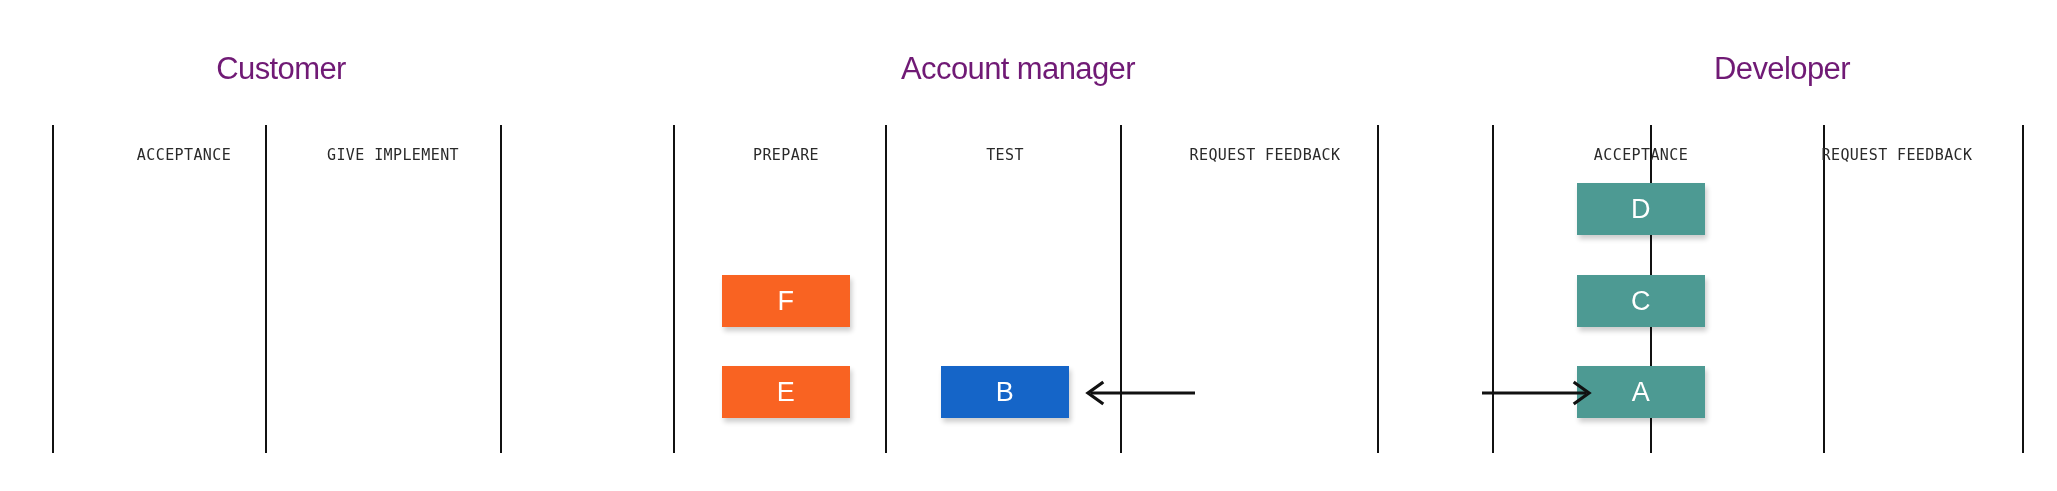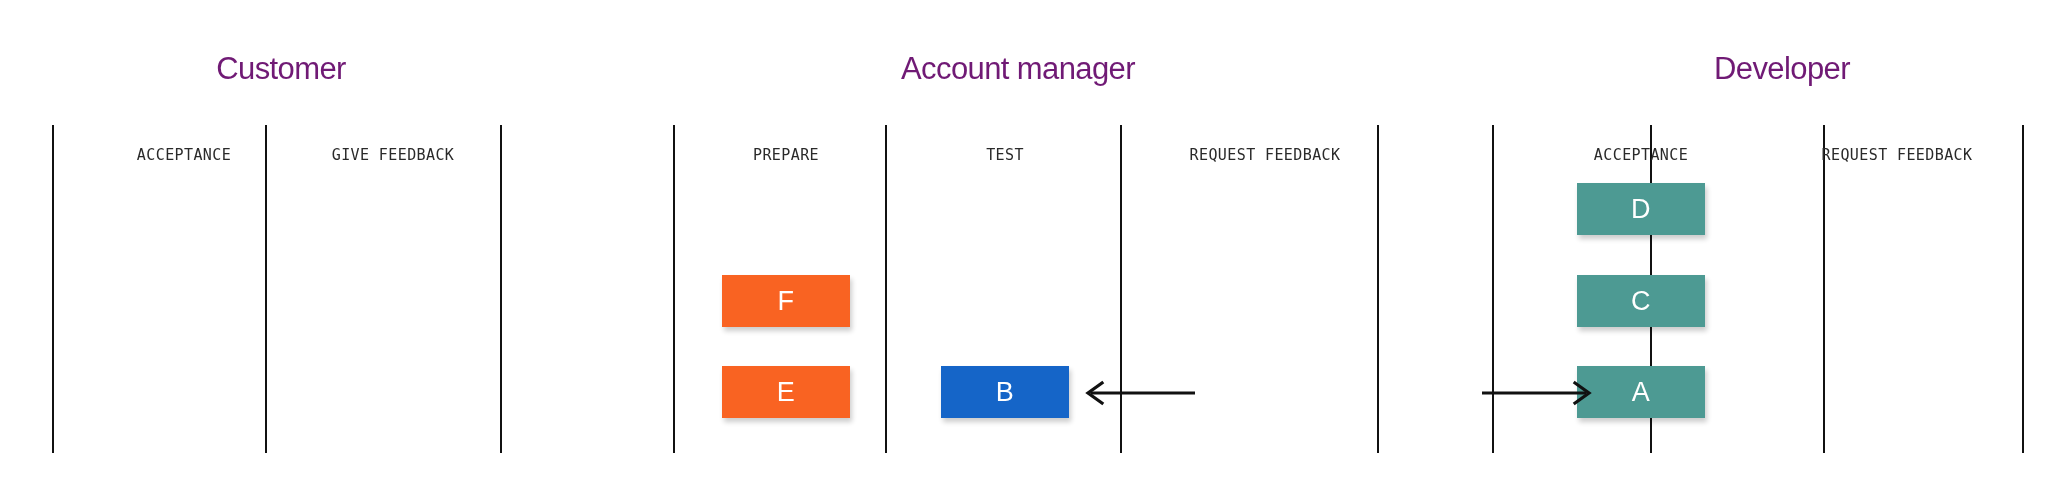--- a/index.html
+++ b/index.html
@@ -95,21 +95,21 @@
   <div class="divider" style="left:673px;  top:125px; height:328px;"></div>
   <div class="divider" style="left:885px;  top:125px; height:328px;"></div>
   <div class="divider" style="left:1120px; top:125px; height:328px;"></div>
   <div class="divider" style="left:1377px; top:125px; height:328px;"></div>
   <div class="divider" style="left:1492px; top:125px; height:328px;"></div>
   <div class="divider" style="left:1650px; top:125px; height:328px;"></div>
   <div class="divider" style="left:1823px; top:125px; height:328px;"></div>
   <div class="divider" style="left:2022px; top:125px; height:328px;"></div>
 
   <div class="col-header" style="left:184px;  top:148px;">ACCEPTANCE</div>
-  <div class="col-header" style="left:393px;  top:148px;">GIVE FEEDBACK</div>
+  <div class="col-header" style="left:393px;  top:148px;">GIVE IMPLEMENT</div>
   <div class="col-header" style="left:786px;  top:148px;">PREPARE</div>
   <div class="col-header" style="left:1005px; top:148px;">TEST</div>
   <div class="col-header" style="left:1265px; top:148px;">REQUEST FEEDBACK</div>
   <div class="col-header" style="left:1641px; top:148px;">ACCEPTANCE</div>
   <div class="col-header" style="left:1897px; top:148px;">REQUEST FEEDBACK</div>
 
   <div class="card" style="left:722px; top:275px; width:128px; height:52px; background:#F96322;">
     <span class="card-label">F</span>
   </div>
 

